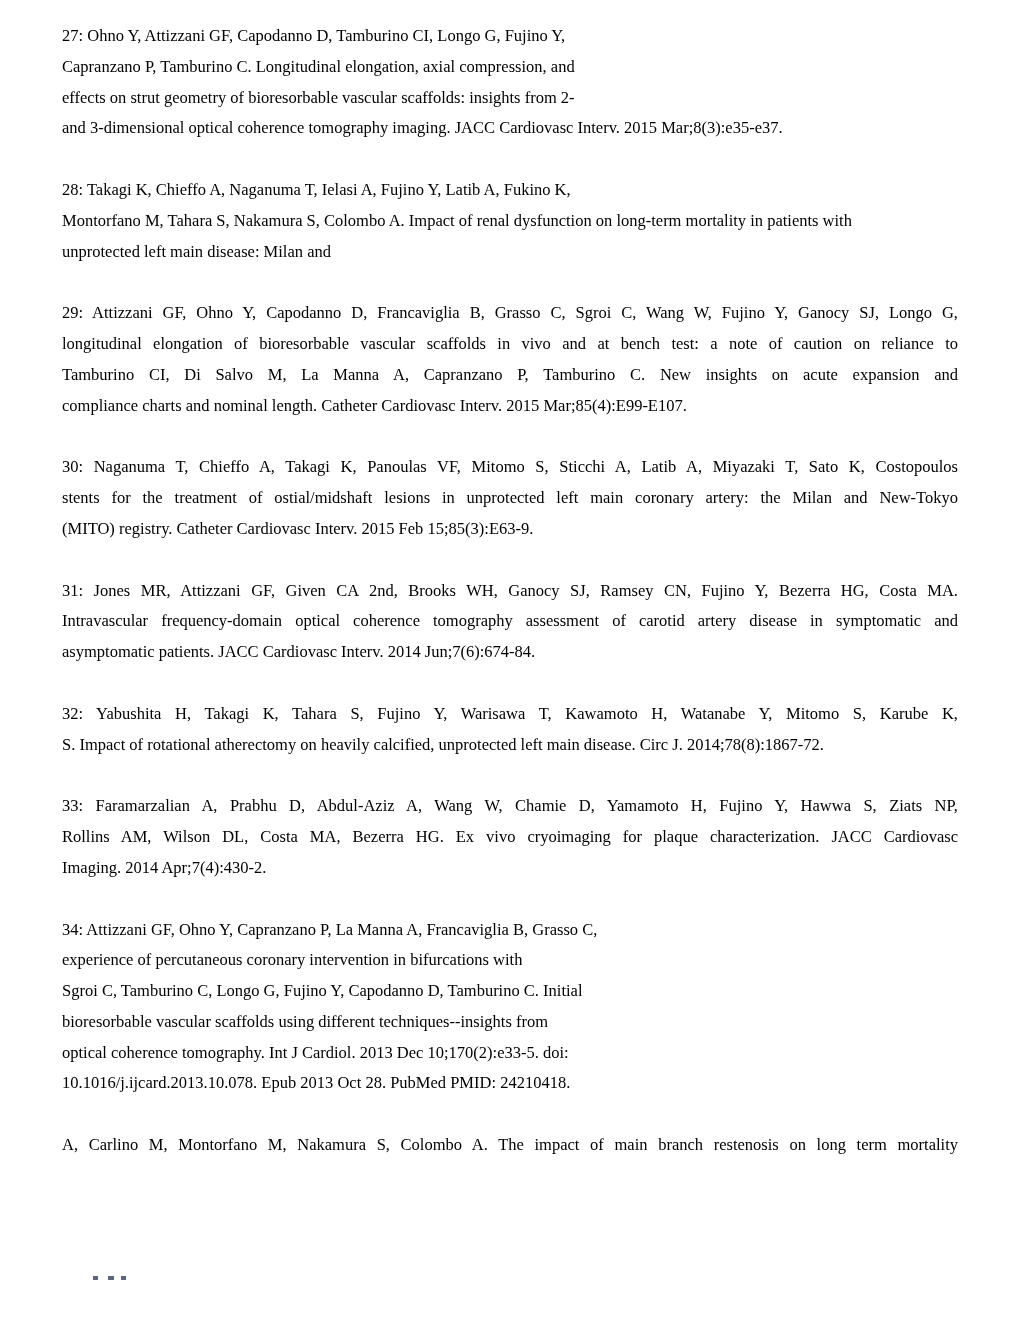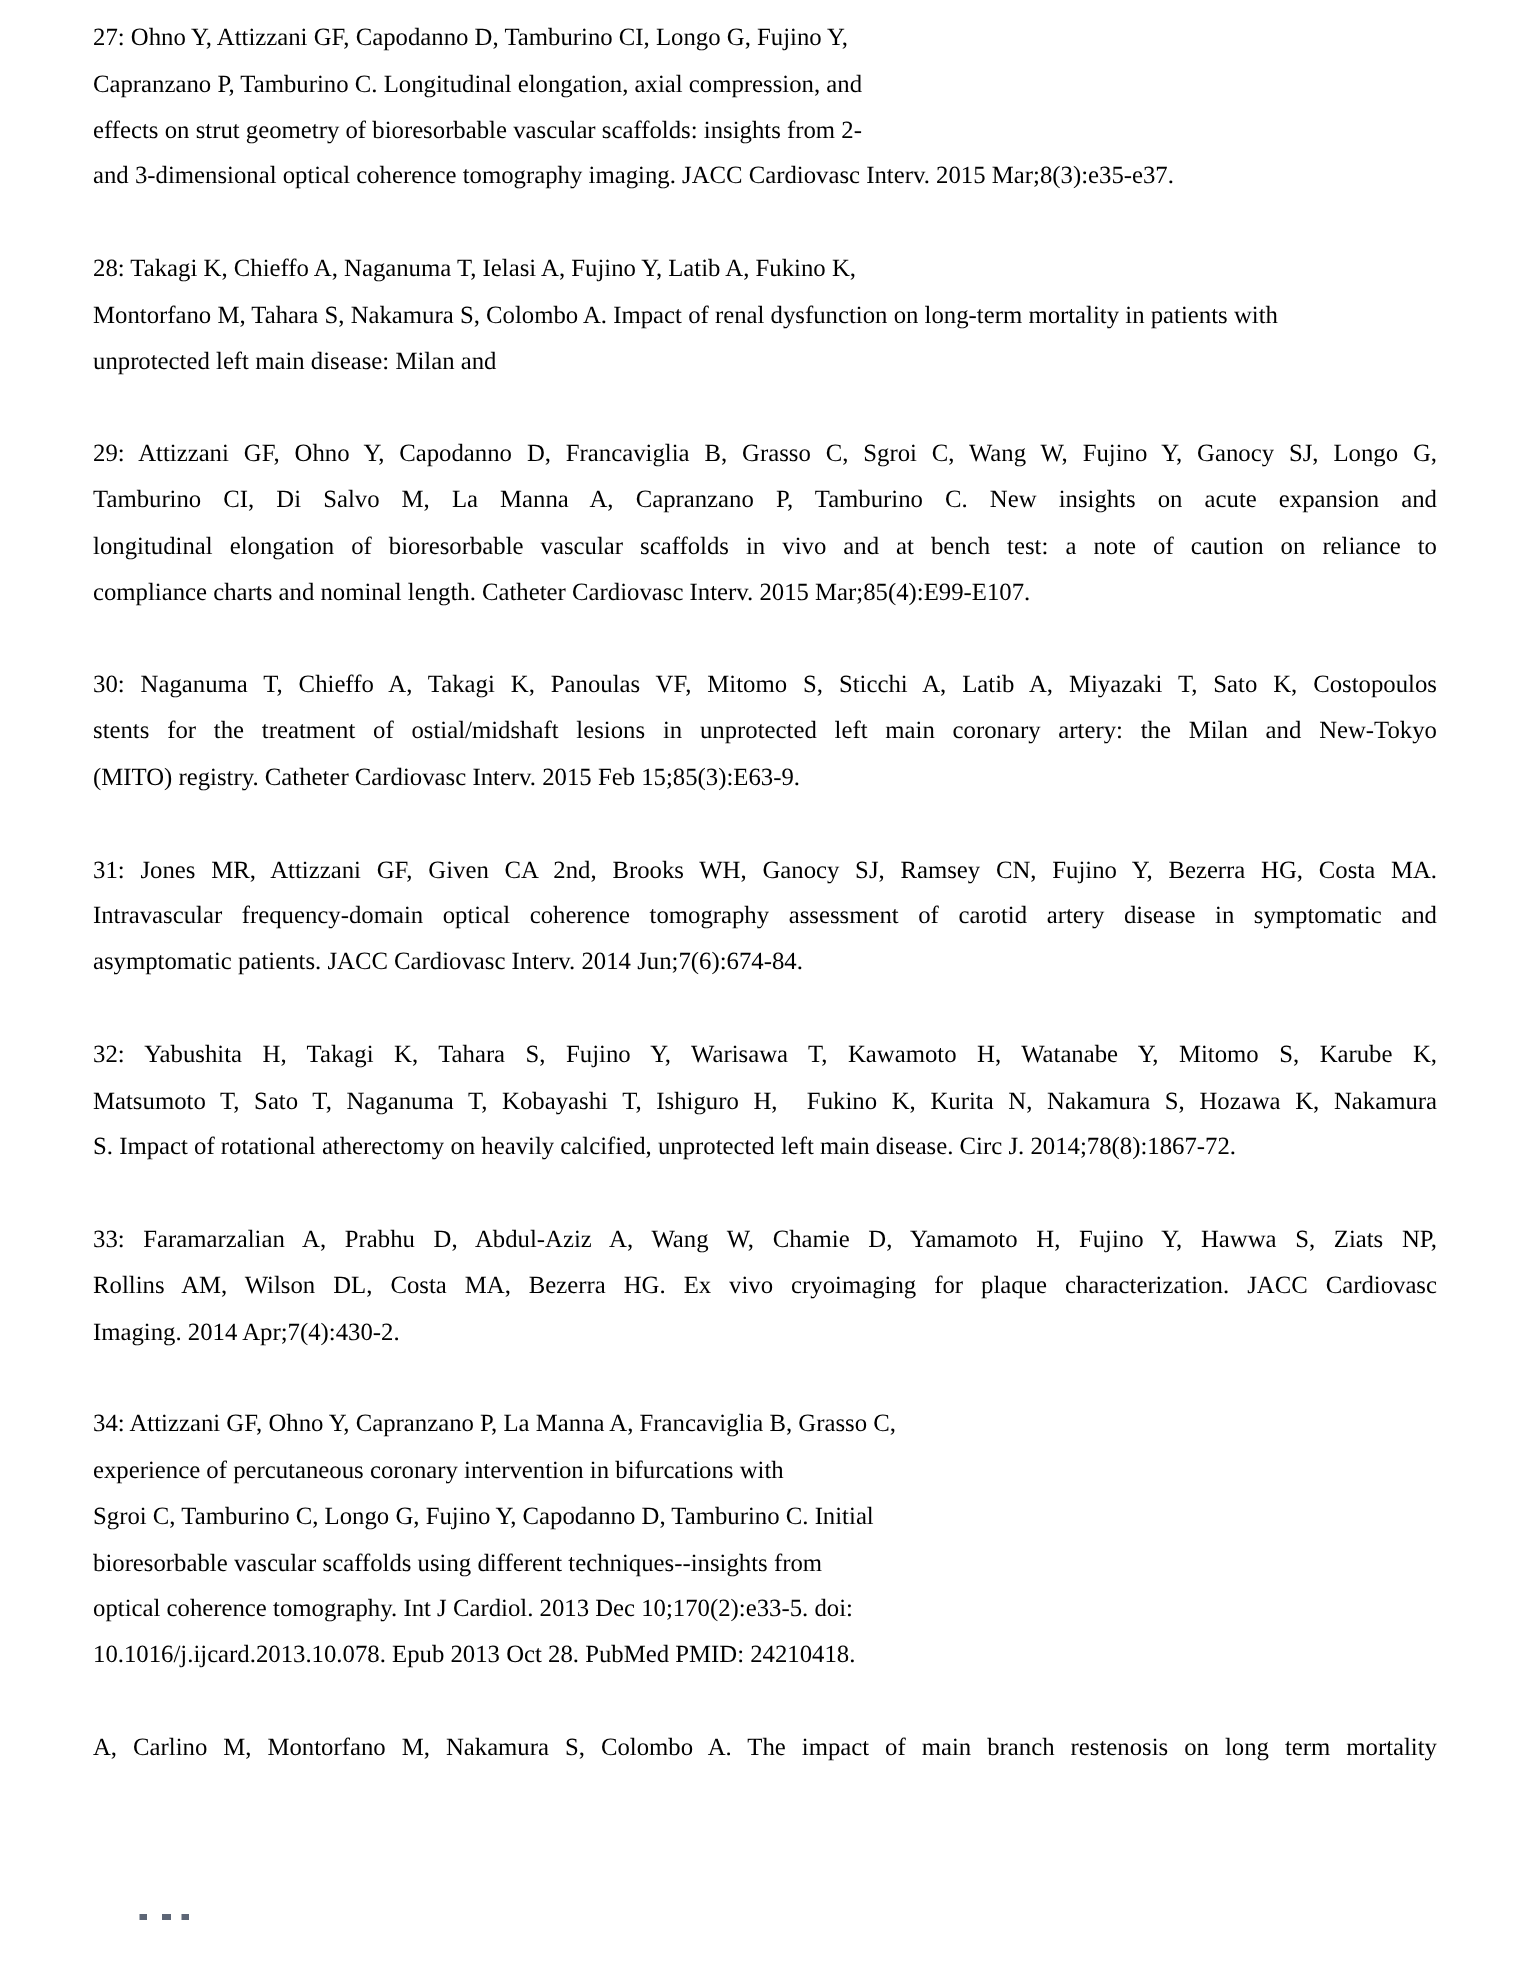--- a/index.html
+++ b/index.html
@@ -15,21 +15,21 @@
     font-family: "Liberation Serif", "DejaVu Serif", serif;
     color: #000000;
   }
   .page {
     position: absolute;
     left: 62px;
     top: 6px;
     width: 896px;
   }
   .ref {
-    margin: 4px 0 31px 0;
+    margin: 15px 0 31px 0;
     padding: 0;
   }
   .ref:last-child {
     margin-bottom: 0;
   }
   .line {
     font-size: 16.5px;
     line-height: 30.75px;
     text-align: left;
     white-space: normal;
@@ -68,37 +68,36 @@
         <div class="line">effects on strut geometry of bioresorbable vascular scaffolds: insights from 2-</div>
         <div class="line">and 3-dimensional optical coherence tomography imaging. JACC Cardiovasc Interv. 2015 Mar;8(3):e35-e37.</div>
       </div>
       <div class="ref">
         <div class="line">28: Takagi K, Chieffo A, Naganuma T, Ielasi A, Fujino Y, Latib A, Fukino K,</div>
         <div class="line">Montorfano M, Tahara S, Nakamura S, Colombo A. Impact of renal dysfunction on long-term mortality in patients with</div>
         <div class="line">unprotected left main disease: Milan and</div>
       </div>
       <div class="ref">
         <div class="line j">29: Attizzani GF, Ohno Y, Capodanno D, Francaviglia B, Grasso C, Sgroi C, Wang W, Fujino Y, Ganocy SJ, Longo G,</div>
+        <div class="line j">longitudinal elongation of bioresorbable vascular scaffolds in vivo and at bench test: a note of caution on reliance to</div>
         <div class="line j">Tamburino CI, Di Salvo M, La Manna A, Capranzano P, Tamburino C. New insights on acute expansion and</div>
-        <div class="line j">longitudinal elongation of bioresorbable vascular scaffolds in vivo and at bench test: a note of caution on reliance to</div>
         <div class="line">compliance charts and nominal length. Catheter Cardiovasc Interv. 2015 Mar;85(4):E99-E107.</div>
       </div>
       <div class="ref">
         <div class="line j">30: Naganuma T, Chieffo A, Takagi K, Panoulas VF, Mitomo S, Sticchi A, Latib A, Miyazaki T, Sato K, Costopoulos</div>
         <div class="line j">stents for the treatment of ostial/midshaft lesions in unprotected left main coronary artery: the Milan and New-Tokyo</div>
         <div class="line">(MITO) registry. Catheter Cardiovasc Interv. 2015 Feb 15;85(3):E63-9.</div>
       </div>
       <div class="ref">
         <div class="line j">31: Jones MR, Attizzani GF, Given CA 2nd, Brooks WH, Ganocy SJ, Ramsey CN, Fujino Y, Bezerra HG, Costa MA.</div>
         <div class="line j">Intravascular frequency-domain optical coherence tomography assessment of carotid artery disease in symptomatic and</div>
         <div class="line">asymptomatic patients. JACC Cardiovasc Interv. 2014 Jun;7(6):674-84.</div>
       </div>
       <div class="ref">
         <div class="line j">32: Yabushita H, Takagi K, Tahara S, Fujino Y, Warisawa T, Kawamoto H, Watanabe Y, Mitomo S, Karube K,</div>
-        <div class="line j">Matsumoto T, Sato T, Naganuma T, Kobayashi T, Ishiguro H, &nbsp;Fukino K, Kurita N, Nakamura S, Hozawa K, Nakamura</div>
         <div class="line">S. Impact of rotational atherectomy on heavily calcified, unprotected left main disease. Circ J. 2014;78(8):1867-72.</div>
       </div>
       <div class="ref">
         <div class="line j">33: Faramarzalian A, Prabhu D, Abdul-Aziz A, Wang W, Chamie D, Yamamoto H, Fujino Y, Hawwa S, Ziats NP,</div>
         <div class="line j">Rollins AM, Wilson DL, Costa MA, Bezerra HG. Ex vivo cryoimaging for plaque characterization. JACC Cardiovasc</div>
         <div class="line">Imaging. 2014 Apr;7(4):430-2.</div>
       </div>
       <div class="ref">
         <div class="line">34: Attizzani GF, Ohno Y, Capranzano P, La Manna A, Francaviglia B, Grasso C,</div>
         <div class="line">experience of percutaneous coronary intervention in bifurcations with</div>

